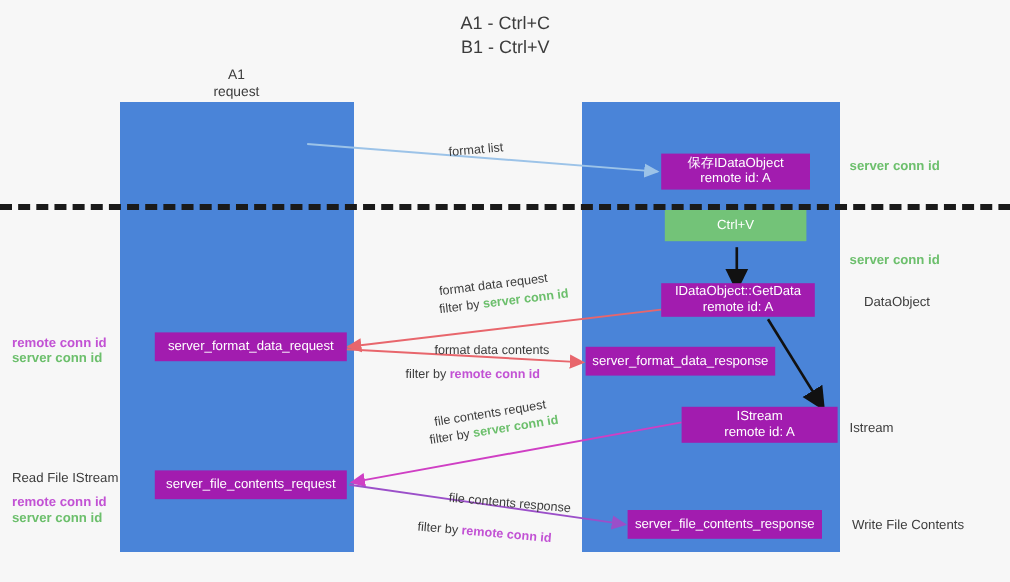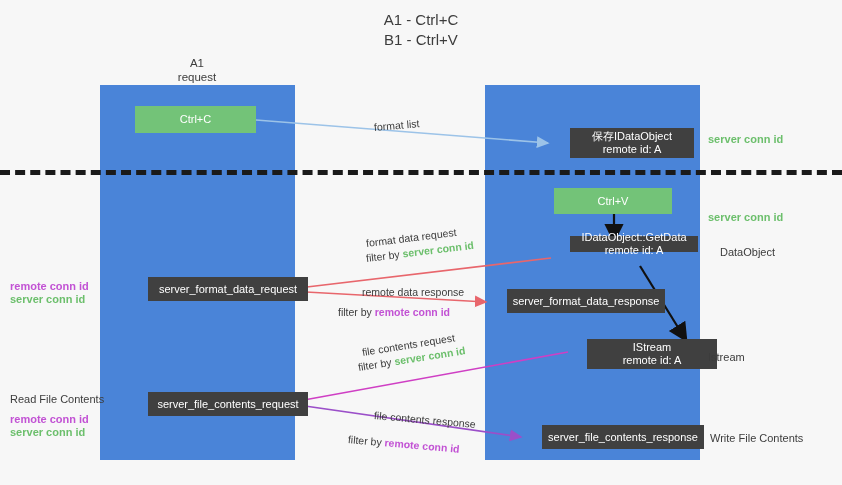--- a/index.html
+++ b/index.html
@@ -66,21 +66,21 @@
     align-items: center;
     justify-content: center;
     text-align: center;
     color: #ffffff;
     font-size: 11px;
     line-height: 13px;
     white-space: pre-line;
     padding: 2px 4px;
   }
   .node.green { background: #73c378; }
-  .node.orange { background: #404040; margin-left: 19px; }
+  .node.orange { background: #a21caf; }
 
   .side-label {
     position: absolute;
     font-size: 11px;
     line-height: 14px;
     color: #3c3c3c;
     white-space: pre-line;
   }
   .conn-green { color: #6cbf6c; font-weight: bold; }
   .conn-purple { color: #c252d4; font-weight: bold; }
@@ -146,28 +146,27 @@
 
     <line x1="288" y1="291" x2="486" y2="302" stroke="#e8666c" stroke-width="1.6" marker-end="url(#ah-red)"></line>
 
     <line x1="568" y1="352" x2="293" y2="402" stroke="#cf3fc4" stroke-width="1.6" marker-end="url(#ah-magenta)"></line>
 
     <line x1="291" y1="404" x2="521" y2="437" stroke="#9b4fc9" stroke-width="1.6" marker-end="url(#ah-purple)"></line>
   </svg>
 
   <div class="dashed"></div>
 
-  <div class="node green" style="left:135px; top:106px; width:121px; height:27px;">Ctrl+C</div>
 
   <div class="node orange" style="left:551px; top:128px; width:124px; height:30px;">保存IDataObject
 remote id: A</div>
 
-  <div class="node green" style="left:554px; top:188px; width:118px; height:26px;">Ctrl+V</div>
-
-  <div class="node orange" style="left:551px; top:236px; width:128px; height:16px;">IDataObject::GetData
+  <div class="node green" style="left:554px; top:175px; width:118px; height:26px;">Ctrl+V</div>
+
+  <div class="node orange" style="left:551px; top:236px; width:128px; height:28px;">IDataObject::GetData
 remote id: A</div>
 
   <div class="node orange" style="left:488px; top:289px; width:158px; height:24px;">server_format_data_response</div>
 
   <div class="node orange" style="left:129px; top:277px; width:160px; height:24px;">server_format_data_request</div>
 
   <div class="node orange" style="left:568px; top:339px; width:130px; height:30px;">IStream
 remote id: A</div>
 
   <div class="node orange" style="left:129px; top:392px; width:160px; height:24px;">server_file_contents_request</div>
@@ -180,34 +179,34 @@
 
   <div class="side-label" style="left:720px; top:245px;">DataObject</div>
 
   <div class="side-label" style="left:708px; top:350px;">Istream</div>
 
   <div class="side-label" style="left:710px; top:431px;">Write File Contents</div>
 
   <div class="side-label conn-purple" style="left:10px; top:279px;">remote conn id</div>
   <div class="side-label conn-green" style="left:10px; top:292px;">server conn id</div>
 
-  <div class="side-label" style="left:10px; top:392px;">Read File Contents</div>
+  <div class="side-label" style="left:10px; top:392px;">Read File IStream</div>
   <div class="side-label conn-purple" style="left:10px; top:412px;">remote conn id</div>
   <div class="side-label conn-green" style="left:10px; top:425px;">server conn id</div>
 
   <div class="edge-label rot" style="left:374px; top:120px; transform: rotate(-5deg);">format list</div>
 
   <div class="edge-label rot" style="left:366px; top:236px; transform: rotate(-7deg);">format data request</div>
 
   <div class="edge-label rot" style="left:366px; top:251px; transform: rotate(-7deg);">
     <span>filter by</span>
     <span class="conn-green">server conn id</span>
   </div>
 
-  <div class="edge-label" style="left:362px; top:285px;">remote data response</div>
+  <div class="edge-label" style="left:362px; top:285px;">format data contents</div>
 
   <div class="edge-label" style="left:338px; top:305px;">
     <span>filter by</span>
     <span class="conn-purple">remote conn id</span>
   </div>
 
   <div class="edge-label rot" style="left:362px; top:345px; transform: rotate(-9deg);">file contents request</div>
 
   <div class="edge-label rot" style="left:358px; top:360px; transform: rotate(-9deg);">
     <span>filter by</span>

